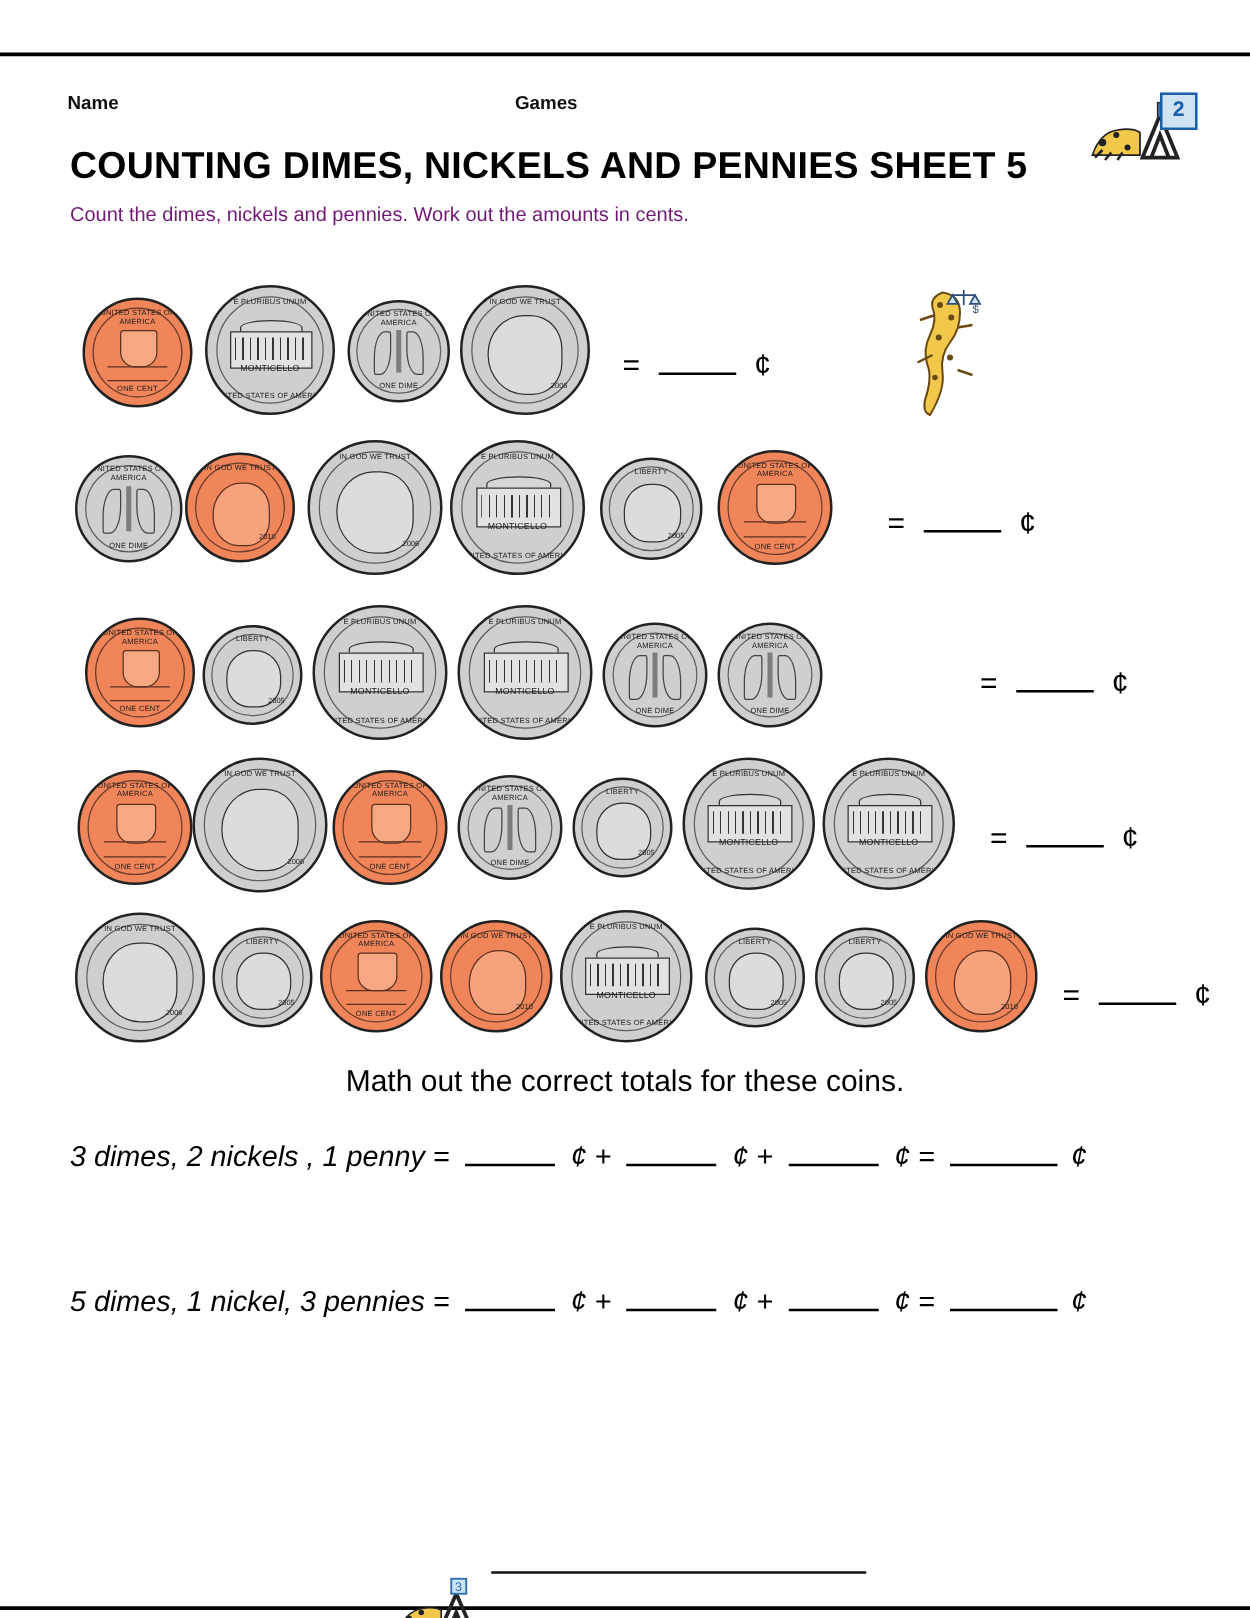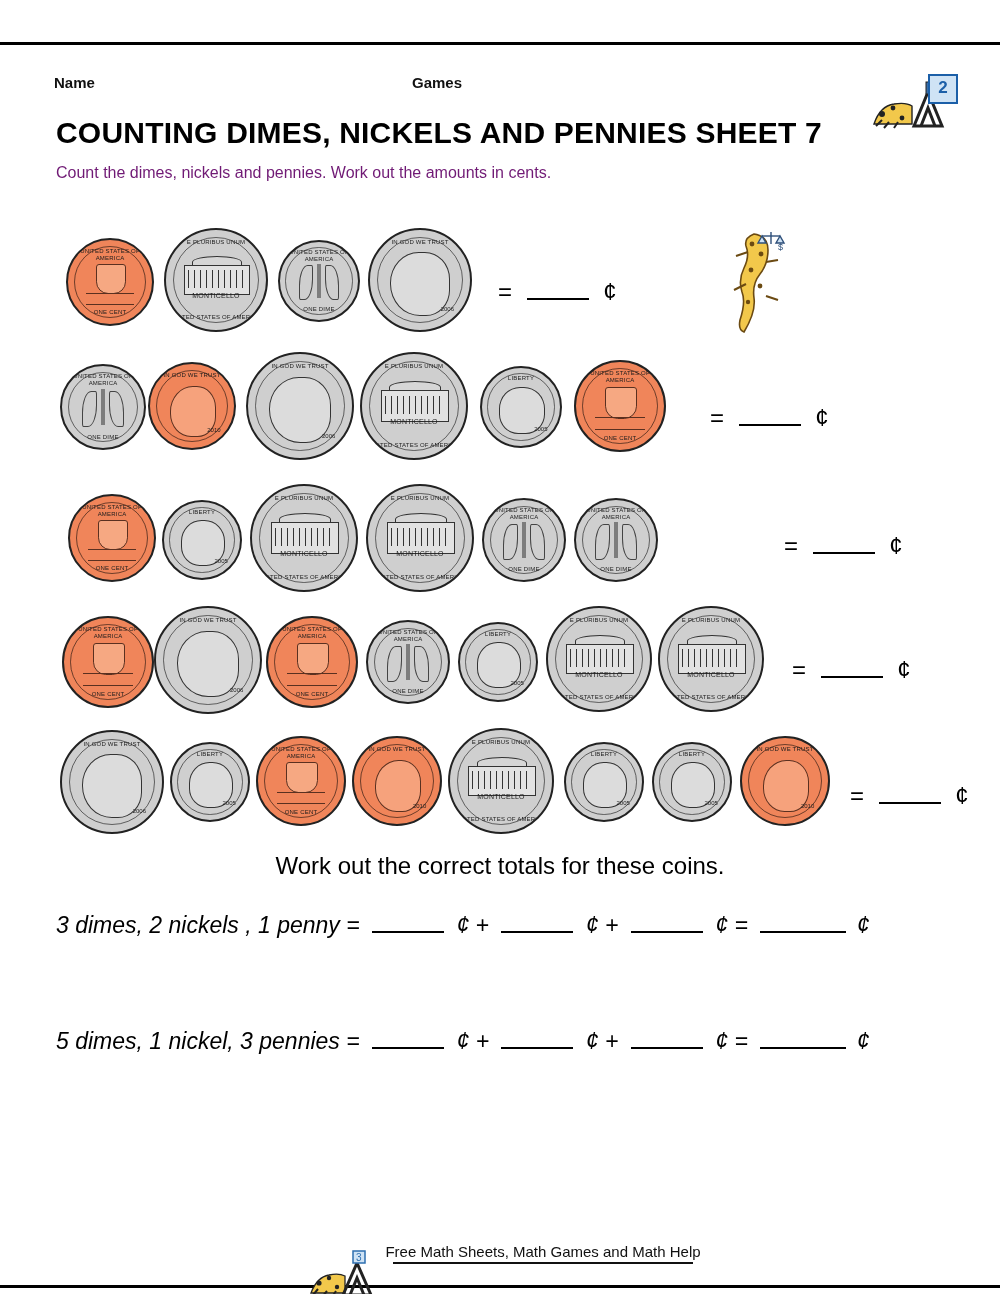--- a/index.html
+++ b/index.html
@@ -356,21 +356,21 @@
         <circle cx="36" cy="44" r="2.4" fill="#222"></circle>
         <path d="M10 52 l6 -6 M18 54 l5 -6 M28 54 l4 -6" stroke="#222" stroke-width="2" fill="none"></path>
         <path d="M48 52 L62 18 L76 52 Z" fill="none" stroke="#222" stroke-width="3"></path>
         <path d="M55 52 L62 34 L69 52" fill="none" stroke="#222" stroke-width="3"></path>
         <rect x="60" y="8" width="10" height="12" fill="#3a6fa8" stroke="#222" stroke-width="1"></rect>
       </g>
     </svg>
     <div class="badge2">2</div>
   </div>
 
-  <div class="title">COUNTING DIMES, NICKELS AND PENNIES SHEET 7</div>
+  <div class="title">COUNTING DIMES, NICKELS AND PENNIES SHEET 5</div>
   <div class="subtitle">Count the dimes, nickels and pennies. Work out the amounts in cents.</div>
 
   <div class="sal-side">
     <svg viewBox="0 0 80 110" width="80" height="110">
       <path d="M36 6 q14 2 14 16 q0 14 -8 24 q-8 10 -6 24 q2 14 -10 34 q-6 -2 -4 -12 q6 -18 2 -28 q-4 -12 2 -24 q6 -12 2 -22 q-2 -8 8 -12 z" fill="#f2c84b" stroke="#6b4a12" stroke-width="1.6"></path>
       <circle cx="34" cy="16" r="2.4" fill="#6b4a12"></circle>
       <circle cx="43" cy="26" r="2.4" fill="#6b4a12"></circle>
       <circle cx="33" cy="42" r="2.4" fill="#6b4a12"></circle>
       <circle cx="42" cy="58" r="2.4" fill="#6b4a12"></circle>
       <circle cx="30" cy="74" r="2.2" fill="#6b4a12"></circle>
@@ -641,21 +641,21 @@
       <div class="face"></div>
       <div class="year">2010</div>
     </div>
     <div class="eq" style="left:790px; top:60px;">
       <span>=</span>
       <span class="blank"></span>
       <span>¢</span>
     </div>
   </div>
 
-  <div class="section-title">Work out the correct totals for these coins.</div>
+  <div class="section-title">Math out the correct totals for these coins.</div>
 
   <div class="wp" style="top:896px;">
     <span>3 dimes, 2 nickels , 1 penny =</span>
     <span class="b"></span>
     <span>¢</span>
     <span>+</span>
     <span class="b"></span>
     <span>¢</span>
     <span>+</span>
     <span class="b"></span>
@@ -690,18 +690,17 @@
           <circle cx="12" cy="38" r="2.6" fill="#222"></circle>
           <circle cx="22" cy="33" r="2.2" fill="#222"></circle>
           <circle cx="30" cy="42" r="2.2" fill="#222"></circle>
           <path d="M6 50 l5 -6 M15 52 l5 -6 M25 52 l4 -6" stroke="#222" stroke-width="2" fill="none"></path>
           <path d="M36 50 L50 18 L64 50 Z" fill="none" stroke="#222" stroke-width="3"></path>
           <path d="M43 50 L50 33 L57 50" fill="none" stroke="#222" stroke-width="3"></path>
           <rect x="46" y="6" width="12" height="12" fill="#cfe3f5" stroke="#2e6fb0" stroke-width="1.5"></rect>
           <text x="49" y="16" font-size="10" fill="#2e6fb0" font-family="Liberation Sans, sans-serif">3</text>
         </svg>
       </div>
-      <div class="ftext">Free Math Sheets, Math Games and Math Help</div>
       <div class="fline"></div>
     </div>
   </div>
 
 </div>
 
 </body></html>

